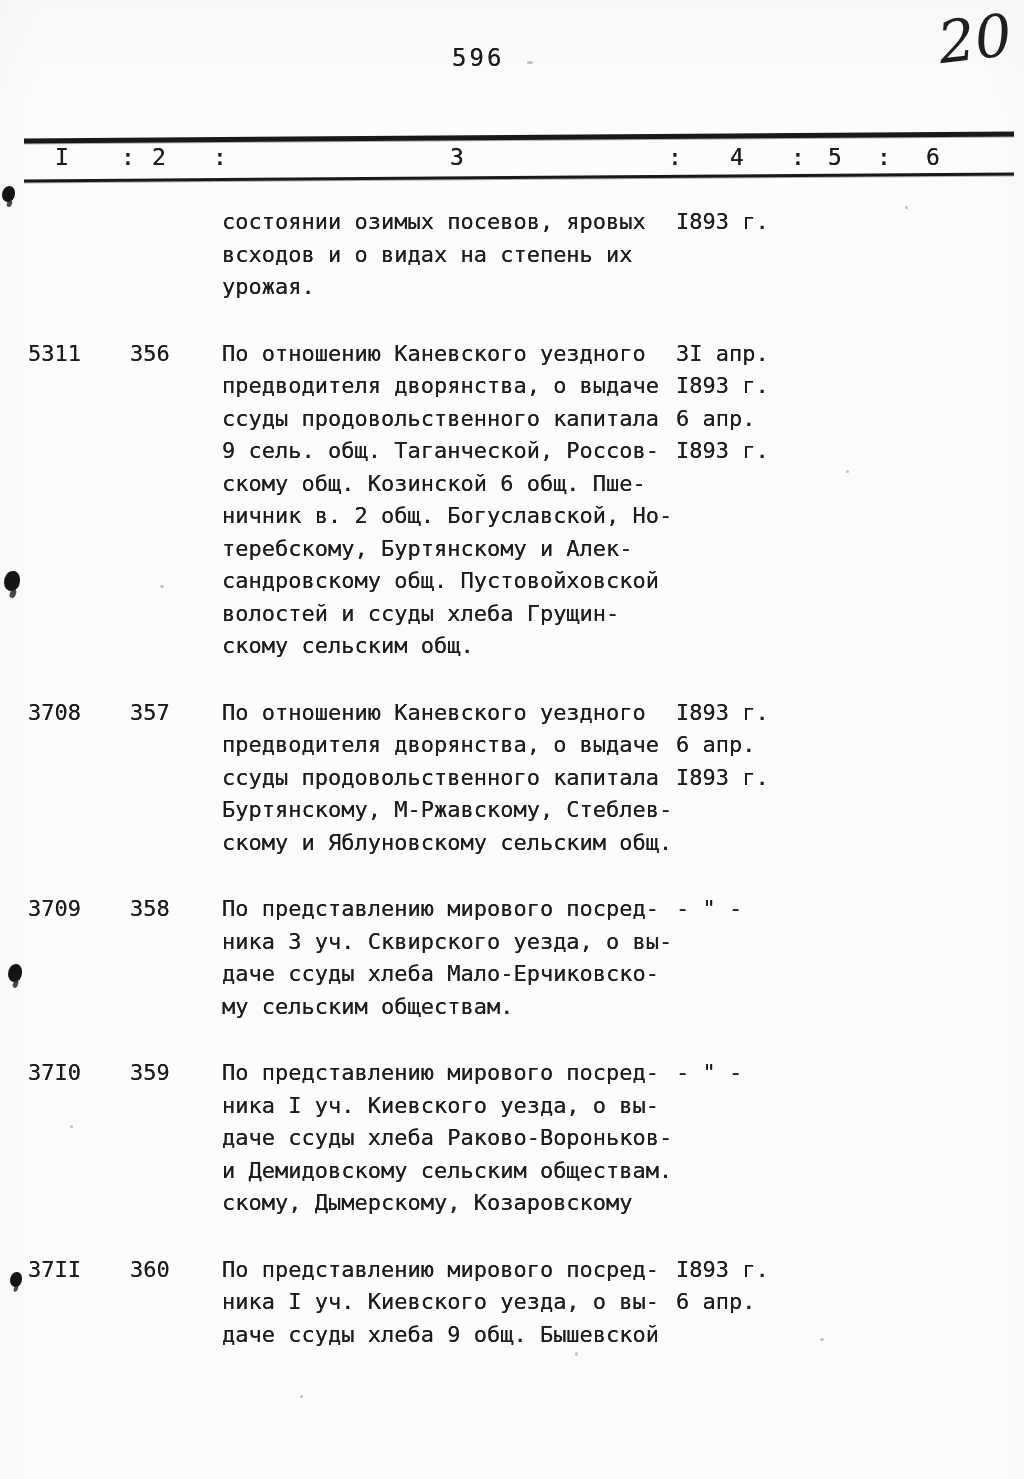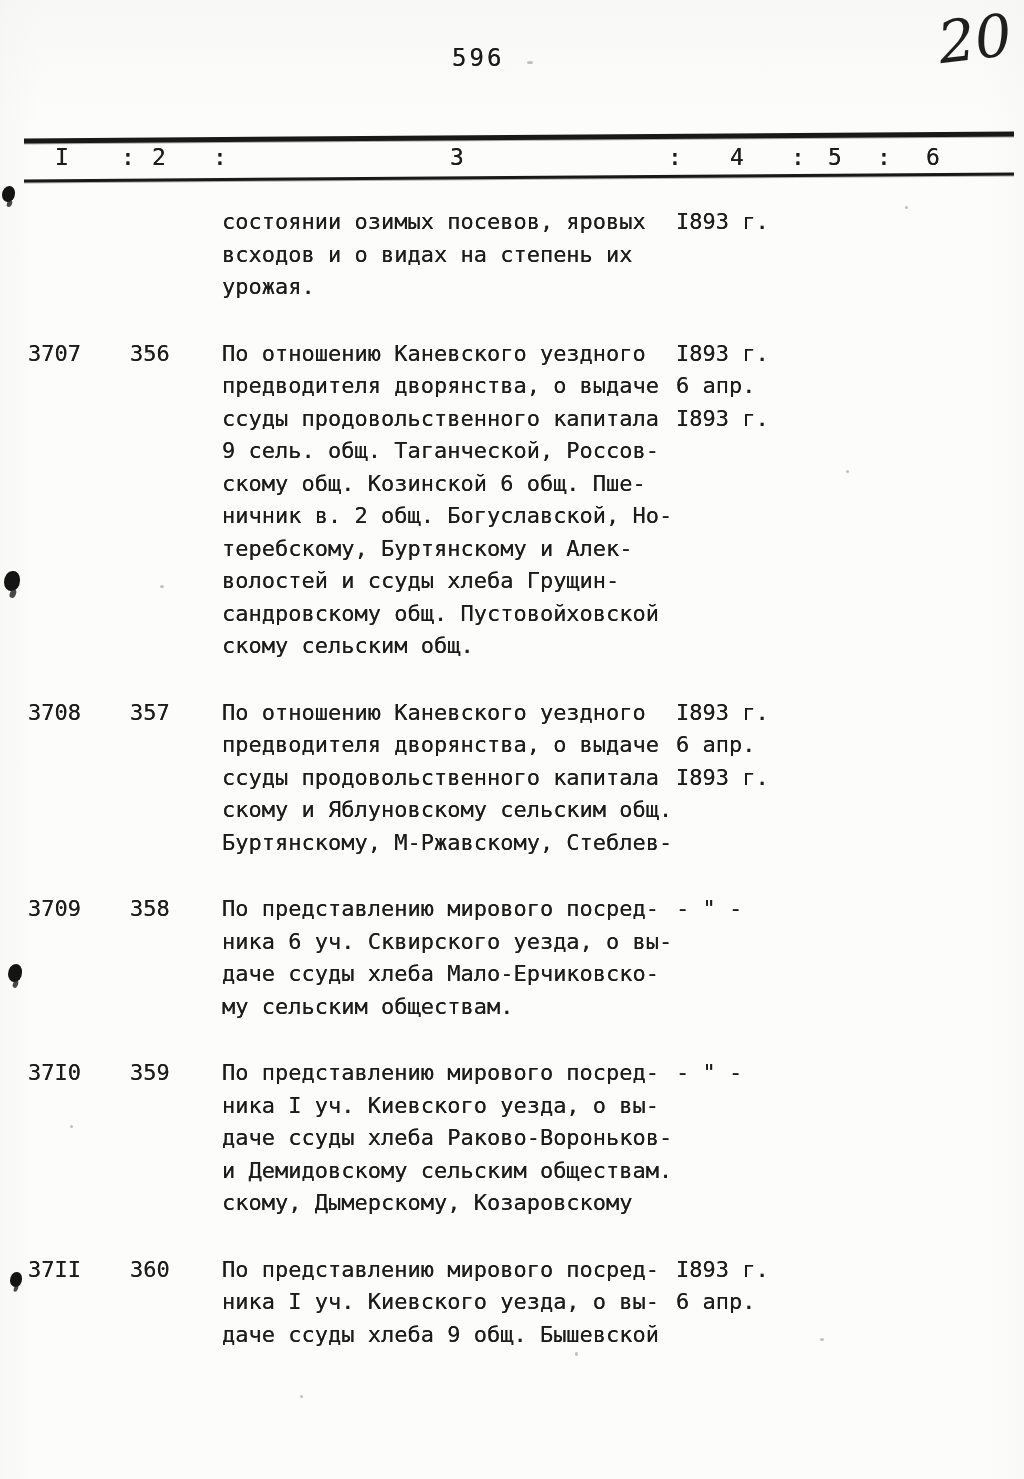--- a/index.html
+++ b/index.html
@@ -126,64 +126,65 @@
           <div class="t-line">состоянии озимых посевов, яровых</div>
           <div class="t-line">всходов и о видах на степень их</div>
           <div class="t-line">урожая.</div>
         </div>
     <div class="cell dates">
           <div class="d-line">I893 г.</div>
         </div>
   </div>
 
   <div class="entry">
-    <div class="cell no">3707</div>
+    <div class="cell no">5311</div>
     <div class="cell item">356</div>
     <div class="cell desc">
           <div class="t-line">По отношению Каневского уездного</div>
           <div class="t-line">предводителя дворянства, о выдаче</div>
           <div class="t-line">ссуды продовольственного капитала</div>
           <div class="t-line">9 сель. общ. Таганческой, Россов-</div>
           <div class="t-line">скому общ. Козинской 6 общ. Пше-</div>
           <div class="t-line">ничник в. 2 общ. Богуславской, Но-</div>
           <div class="t-line">теребскому, Буртянскому и Алек-</div>
+          <div class="t-line">сандровскому общ. Пустовойховской</div>
           <div class="t-line">волостей и ссуды хлеба Грущин-</div>
-          <div class="t-line">сандровскому общ. Пустовойховской</div>
           <div class="t-line">скому сельским общ.</div>
         </div>
     <div class="cell dates">
+          <div class="d-line">3I апр.</div>
           <div class="d-line">I893 г.</div>
           <div class="d-line">6 апр.</div>
           <div class="d-line">I893 г.</div>
         </div>
   </div>
 
   <div class="entry">
     <div class="cell no">3708</div>
     <div class="cell item">357</div>
     <div class="cell desc">
           <div class="t-line">По отношению Каневского уездного</div>
           <div class="t-line">предводителя дворянства, о выдаче</div>
           <div class="t-line">ссуды продовольственного капитала</div>
+          <div class="t-line">Буртянскому, М-Ржавскому, Стеблев-</div>
           <div class="t-line">скому и Яблуновскому сельским общ.</div>
-          <div class="t-line">Буртянскому, М-Ржавскому, Стеблев-</div>
         </div>
     <div class="cell dates">
           <div class="d-line">I893 г.</div>
           <div class="d-line">6 апр.</div>
           <div class="d-line">I893 г.</div>
         </div>
   </div>
 
   <div class="entry">
     <div class="cell no">3709</div>
     <div class="cell item">358</div>
     <div class="cell desc">
           <div class="t-line">По представлению мирового посред-</div>
-          <div class="t-line">ника 6 уч. Сквирского уезда, о вы-</div>
+          <div class="t-line">ника 3 уч. Сквирского уезда, о вы-</div>
           <div class="t-line">даче ссуды хлеба Мало-Ерчиковско-</div>
           <div class="t-line">му сельским обществам.</div>
         </div>
     <div class="cell dates">
           <div class="d-line">- " -</div>
         </div>
   </div>
 
   <div class="entry">
     <div class="cell no">37I0</div>

